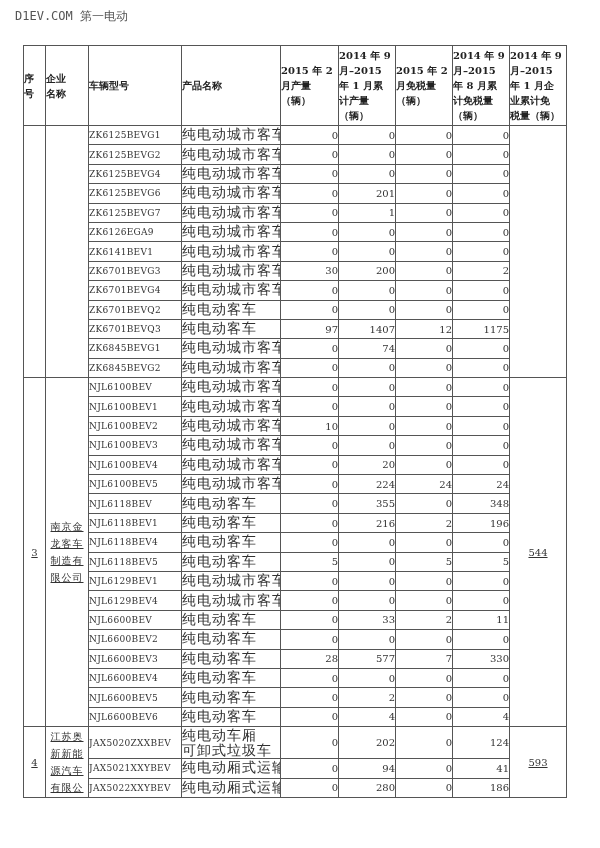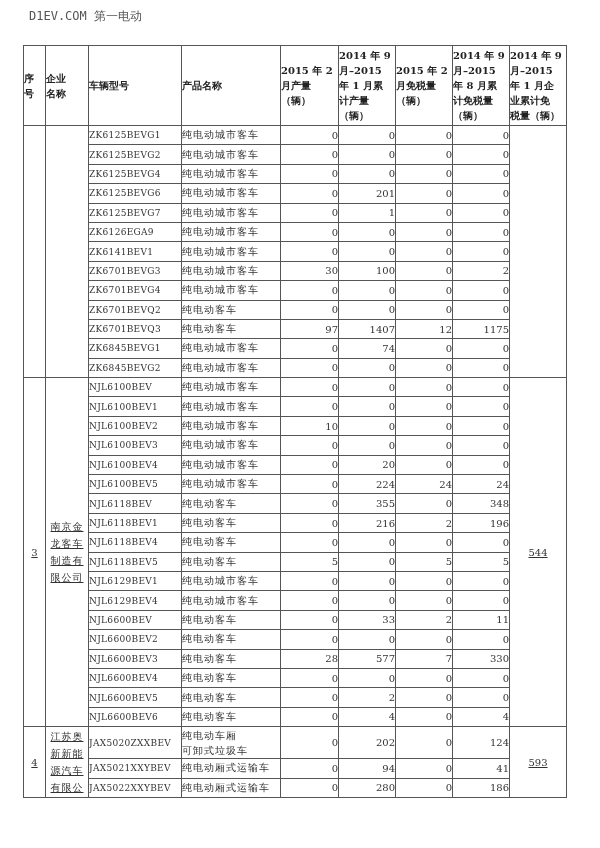--- a/index.html
+++ b/index.html
@@ -10,21 +10,21 @@
     body {
       width: 600px;
       height: 848px;
       position: relative;
       overflow: hidden;
       font-family: "DejaVu Serif", "Liberation Serif", serif;
       color: #333333;
     }
     .watermark {
       position: absolute;
-      left: 29px;
+      left: 15px;
       top: 8px;
       font-family: "DejaVu Sans Mono", "Liberation Mono", monospace;
       font-size: 12px;
       color: #555555;
       letter-spacing: 0px;
     }
     table.doc {
       position: absolute;
       left: 23px;
       top: 45px;
@@ -54,21 +54,21 @@
     tr.data.tall td.tallcell { height: 31px; }
     td.model {
       font-family: "DejaVu Serif", "Liberation Serif", serif;
       font-size: 9px;
       padding-left: 5px;
       letter-spacing: 0.3px;
       color: #333;
       margin-top: 42px;
     }
     td.product {
-      font-size: 10px;
+      font-size: 14px;
       padding-left: 5px;
       letter-spacing: 1px;
       color: #333;
     }
     td.product.wrap {
       white-space: normal;
       line-height: 15px;
     }
     td.num {
       text-align: right;
@@ -211,21 +211,21 @@
         <td class="product">纯电动城市客车</td>
         <td class="num">0</td>
         <td class="num">0</td>
         <td class="num">0</td>
         <td class="num">0</td>
       </tr>
       <tr class="data">
         <td class="model">ZK6701BEVG3</td>
         <td class="product">纯电动城市客车</td>
         <td class="num">30</td>
-        <td class="num">100</td>
+        <td class="num">200</td>
         <td class="num">0</td>
         <td class="num">2</td>
       </tr>
       <tr class="data">
         <td class="model">ZK6701BEVG4</td>
         <td class="product">纯电动城市客车</td>
         <td class="num">0</td>
         <td class="num">0</td>
         <td class="num">0</td>
         <td class="num">0</td>

